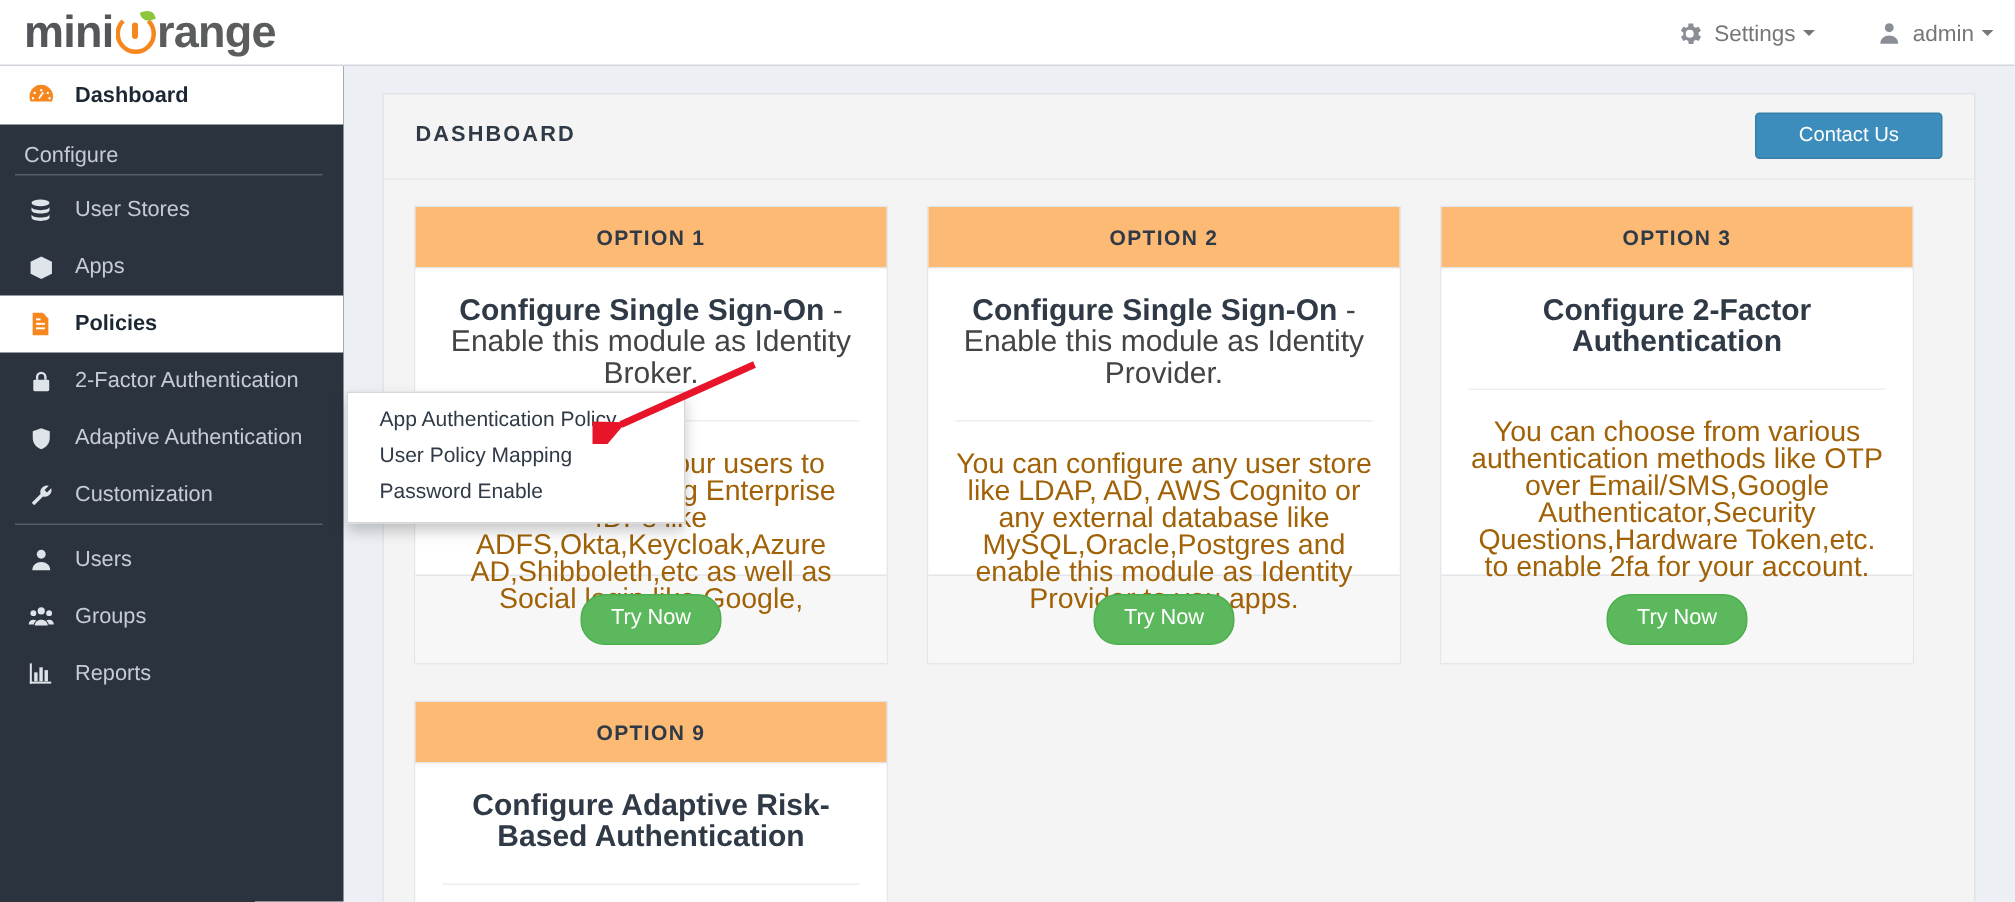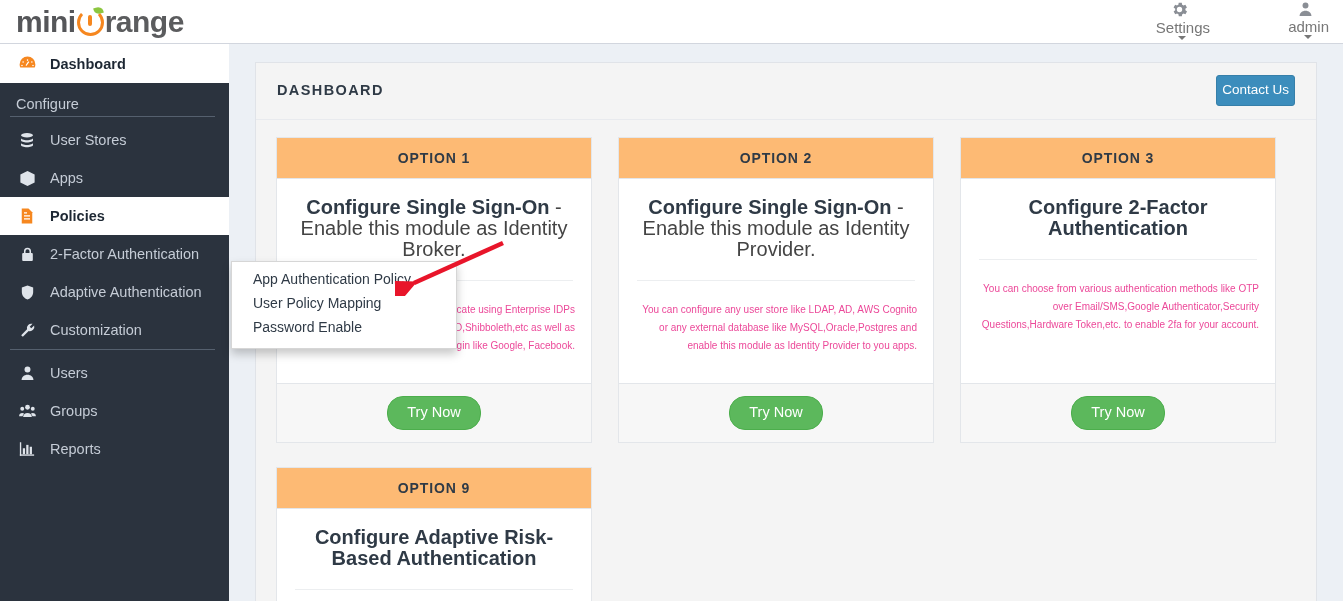--- a/index.html
+++ b/index.html
@@ -55,21 +55,20 @@
     background: #8cc63f;
     border-radius: 0 70% 0 70%;
     transform: rotate(-18deg);
   }
 
   .hdr-right {
     position: absolute; top: 0; height: 44px;
     display: flex; align-items: center;
     color: #777; font-size: 15px;
     cursor: pointer;
-    flex-direction: column;
   }
   #settings-menu { right: 133px; }
   #user-menu { right: 14px; }
   .hdr-right .label { margin-left: 7px; }
   .hdr-right .caret {
     margin-left: 5px;
     width: 0; height: 0;
     border-left: 4px solid transparent;
     border-right: 4px solid transparent;
     border-top: 4px solid #777;
@@ -142,21 +141,21 @@
     letter-spacing: 1.4px;
     color: #2f3a46;
   }
   #contact-us {
     position: absolute; right: 21px; top: 12px;
     background: #3c8dbc;
     color: #fff;
     border: 1px solid #367fa9;
     border-radius: 3px;
     font-size: 13.5px;
-    padding: 7px 5px 8px;
+    padding: 7px 28px 8px;
     cursor: pointer;
     line-height: 1;
   }
 
   #cards {
     position: absolute; left: 20px; top: 74px;
     width: 1022px;
     display: flex; flex-wrap: wrap;
     gap: 0 26px;
   }
@@ -186,24 +185,24 @@
     line-height: 21px;
     color: #444;
   }
   .card-title b { color: #2f3a46; }
   .card-rule {
     height: 1px;
     background: #eceef0;
     margin: 20px 2px 20px;
   }
   .card-desc {
-    text-align: right;
-    font-size: 10px;
+    text-align: center;
+    font-size: 19px;
     line-height: 18px;
-    color: #ec4899;
+    color: #a16207;
   }
   .card-foot {
     height: 59px;
     background: #f7f7f7;
     border-top: 1px solid #e3e6ea;
     display: flex; align-items: center; justify-content: center;
   }
   .try-now {
     background: #5cb85c;
     border: 1px solid #4cae4c;

